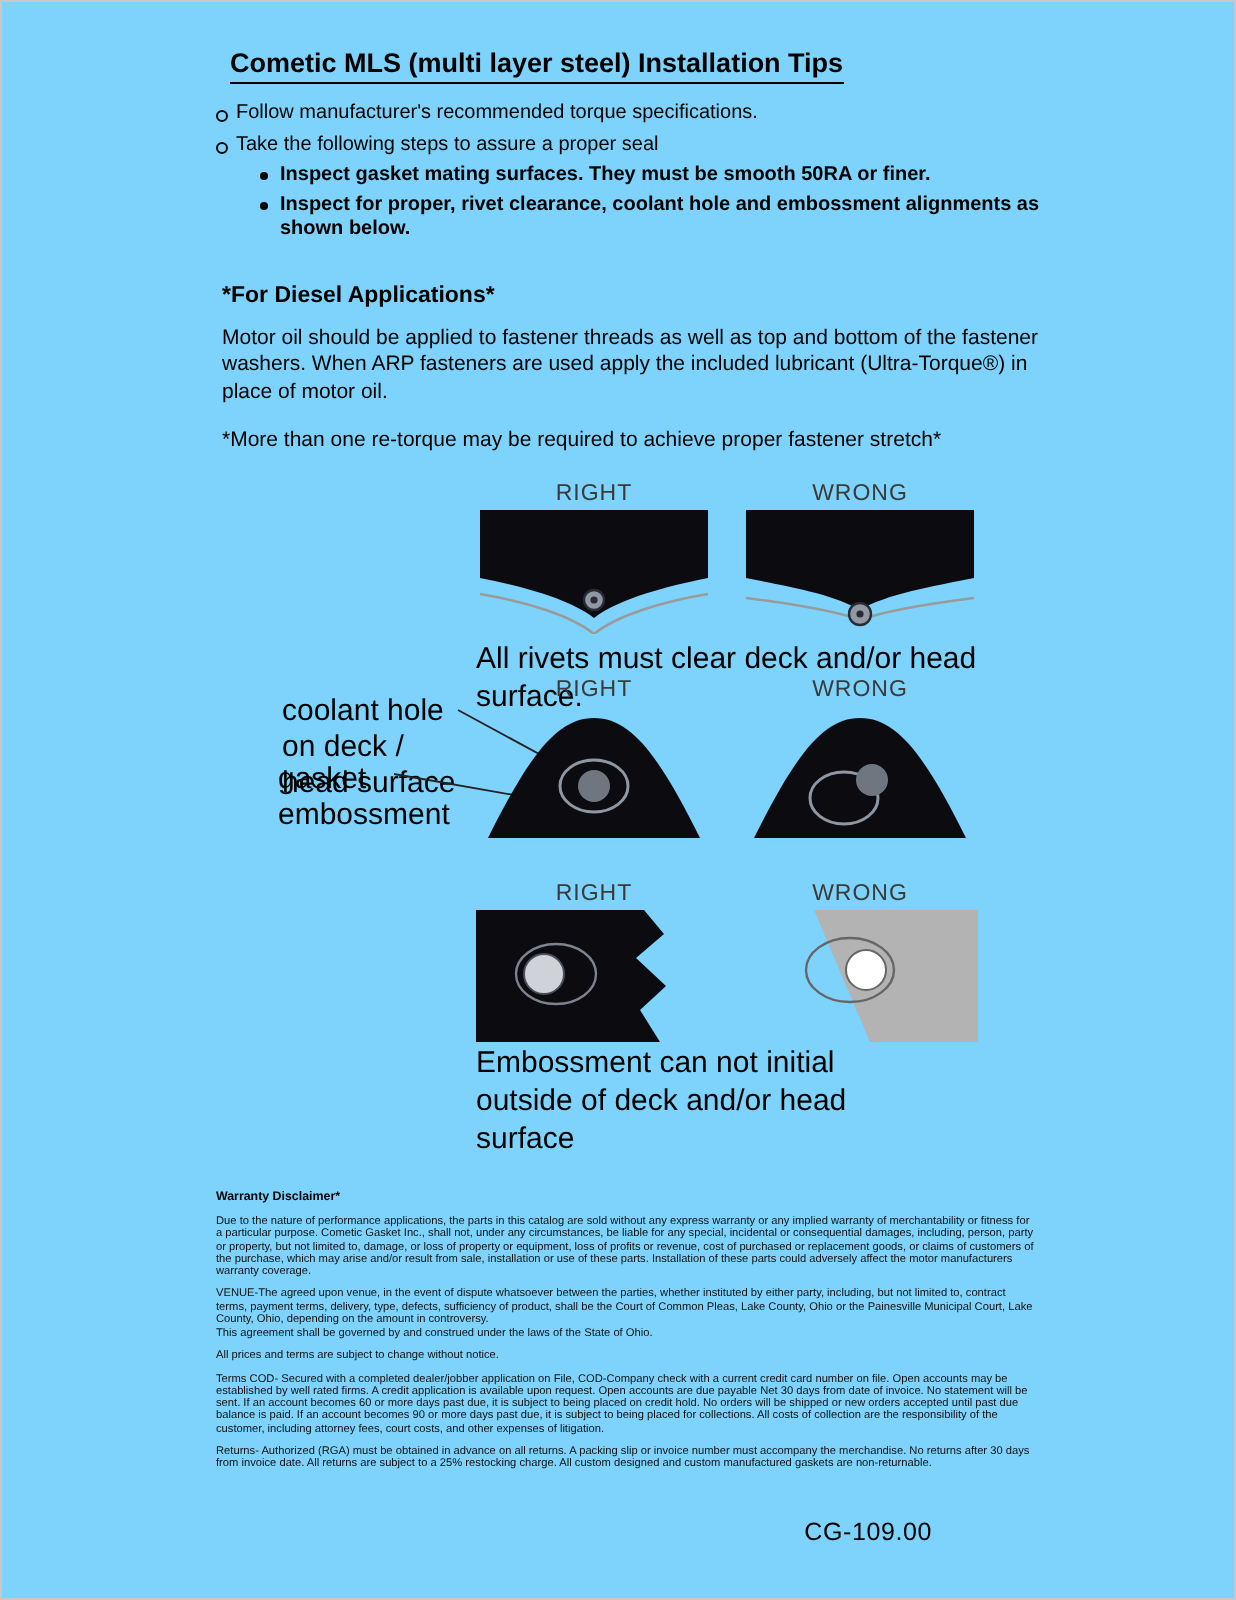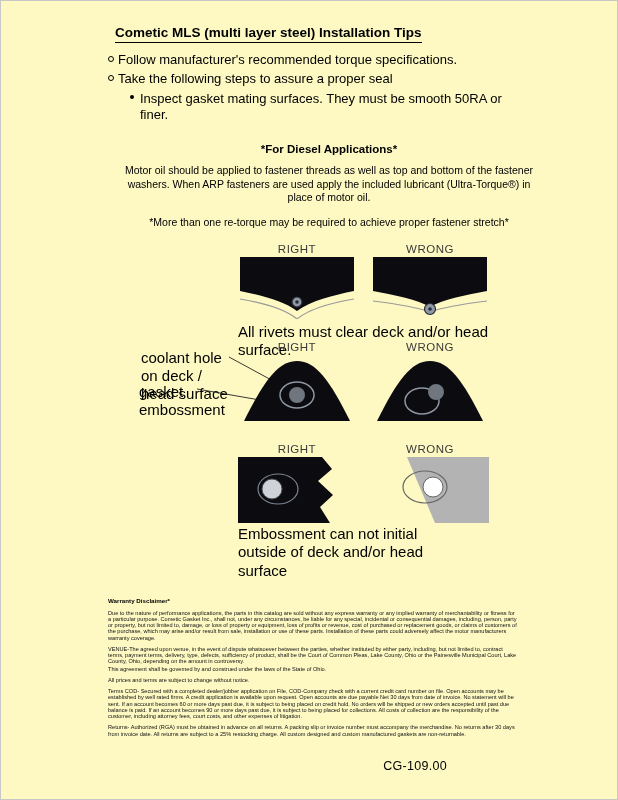--- a/index.html
+++ b/index.html
@@ -5,86 +5,89 @@
   * { margin:0; padding:0; box-sizing:border-box; }
   html,body { background:#ffffff; }
   body {
     width:618px; height:800px;
     font-family:"Liberation Sans", sans-serif;
     color:#000;
   }
   .page {
     position:relative;
     width:618px; height:800px;
-    background:#fef9c3;
+    background:#7dd3fc;
     border:1px solid #c8c8c8;
     padding:22px 94px 0 104px;
     overflow:hidden;
   }
   .title {
     display:inline-block;
     margin-left:10px;
     font-size:13.5px;
     font-weight:bold;
     border-bottom:1.6px solid #000;
     padding-bottom:2px;
   }
-  ul.tips { list-style:none; margin:9px 0 0 2px; font-size:13px; }
+  ul.tips { list-style:none; margin:9px 0 0 2px; font-size:10px; }
   ul.tips > li { position:relative; padding-left:11px; margin-bottom:3px; line-height:1.25; }
   ul.tips > li::before {
     content:""; position:absolute; left:1px; top:4px;
     width:4px; height:4px; border:1px solid #000; border-radius:50%;
   }
   ul.subtips { list-style:none; margin:3px 0 0 12px; }
-  ul.subtips > li { position:relative; padding-left:10px; margin-bottom:2px; line-height:1.25; }
+  ul.subtips > li { position:relative; padding-left:10px; margin-bottom:2px; line-height:1.25;font-weight:bold; }
   ul.subtips > li::before {
     content:""; position:absolute; left:0; top:4px;
     width:4px; height:4px; background:#000; border-radius:50%;
   }
-  .diesel { margin:20px 0 0 18px; width:412px;text-align:center; }
+  .diesel { margin:20px 0 0 6px; width:412px; }
   .diesel-heading { font-size:11.5px; font-weight:bold; margin-bottom:9px; }
   .diesel p { font-size:10.5px; line-height:1.3; margin-bottom:11px; }
 
   .figures { position:relative; height:322px; }
   .fig-label {
     position:absolute; width:118px; text-align:center;
     font-size:11.5px; color:#3a3a3a; letter-spacing:0.5px;
   }
   .panel { position:absolute; width:118px; }
   .panel svg { display:block; width:118px; }
   .caption { position:absolute; font-size:15px; line-height:1.25; }
   .annot { position:absolute; font-size:15px; line-height:1.2; }
   .leaders { position:absolute; left:0; top:0; pointer-events:none; }
 
   .warranty { margin-top:34px; margin-left:3px; width:410px; }
   .warranty-heading { font-size:6.2px; font-weight:bold; margin-bottom:6px; }
   .warranty p { font-size:5.6px; line-height:1.12; margin-bottom:5px; color:#111; }
   .warranty p.tight { margin-bottom:1px; }
 
   .doc-code {
-    position:absolute; right:170px; bottom:26px;
+    position:absolute; right:151px; bottom:26px;
     font-size:12.5px; letter-spacing:0.3px;
   }
 </style>
 </head>
 <body>
 
 <div class="page">
 
   <h1 class="title">Cometic MLS (multi layer steel) Installation Tips</h1>
 
   <ul class="tips">
     <li>
       <span>Follow manufacturer's recommended torque specifications.</span>
     </li>
     <li>
       <span>Take the following steps to assure a proper seal</span>
       <ul class="subtips">
         <li>
           <span>Inspect gasket mating surfaces.  They must be smooth 50RA or finer.</span>
+        </li>
+        <li>
+          <span>Inspect for proper, rivet clearance, coolant hole and embossment alignments as shown below.</span>
         </li>
       </ul>
     </li>
   </ul>
 
   <div class="diesel">
     <div class="diesel-heading">*For Diesel Applications*</div>
     <p>Motor oil should be applied to fastener threads as well as top and bottom of the fastener washers. When ARP fasteners are used apply the included lubricant (Ultra-Torque®) in place of motor oil.</p>
     <p>*More than one re-torque may be required to achieve proper fastener stretch*</p>
   </div>

